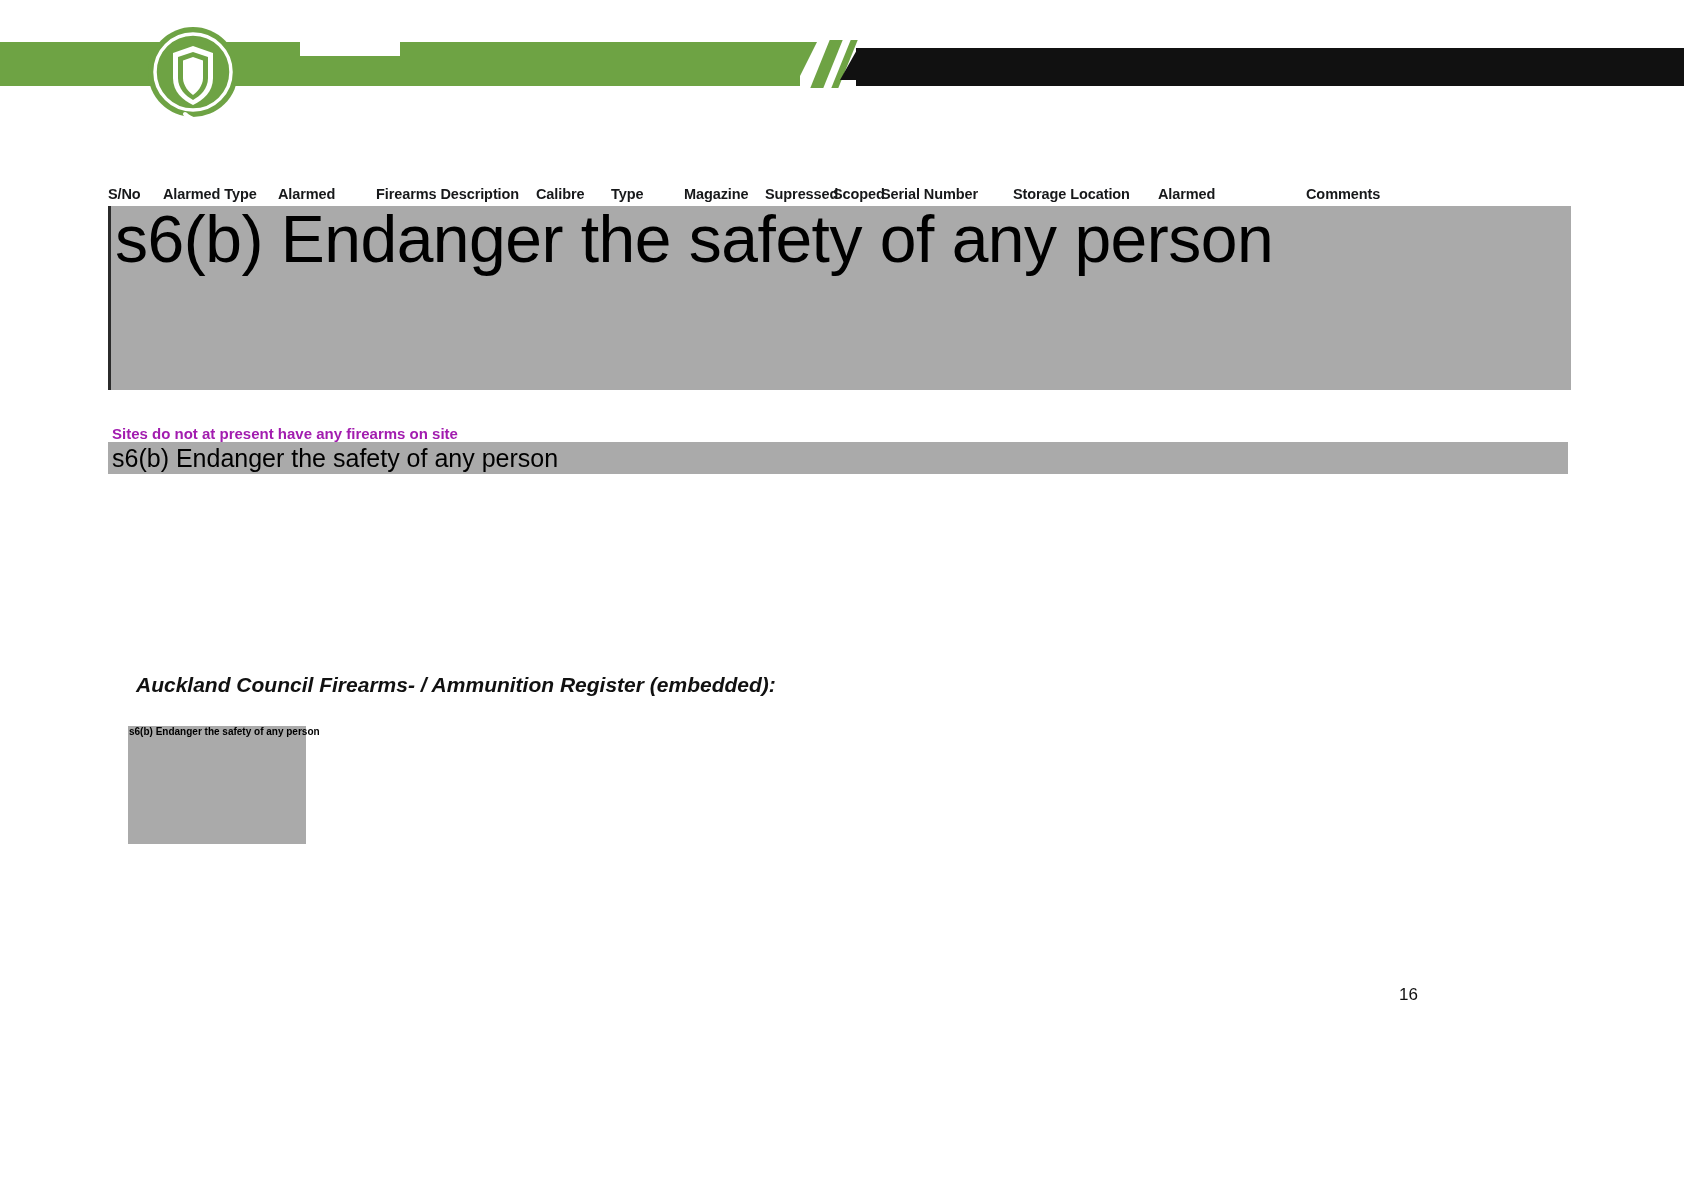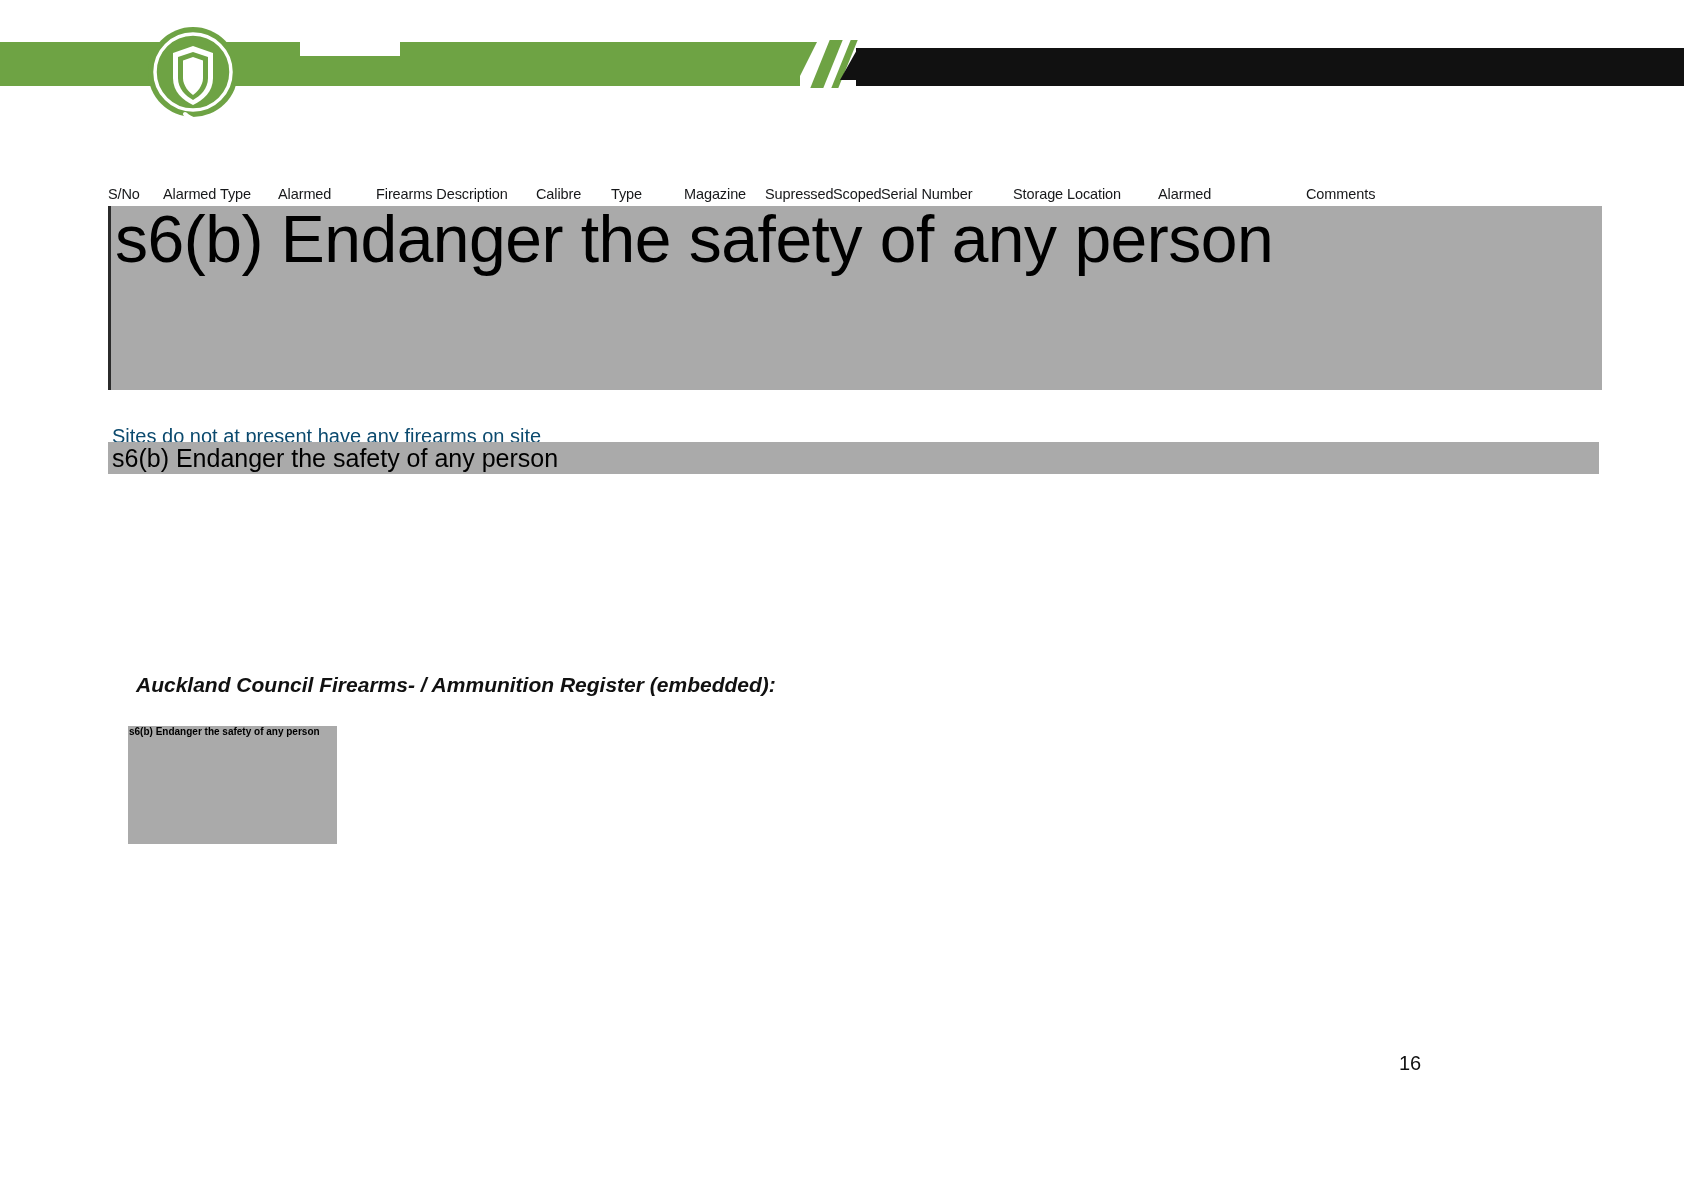--- a/index.html
+++ b/index.html
@@ -109,29 +109,28 @@
     width: 1460px;
     height: 22px;
     font-size: 14.5px;
     font-weight: bold;
     color: #17181a;
     white-space: nowrap;
   }
   #register-table-header .col {
     position: absolute;
     top: 0;
-    font-weight: normal;
+    font-weight: bold;
     letter-spacing: -0.1px;
   }
 
   
   .redaction-block {
     position: absolute;
     background: #AAAAAA;
-    padding-left: 31px;
   }
   #redaction-large {
     left: 108px;
     top: 206px;
     width: 1460px;
     height: 184px;
     border-left: 3px solid #2b2b2b;
   }
   #redaction-large-text {
     position: absolute;
@@ -173,41 +172,41 @@
     font-weight: bold;
     color: #000000;
     white-space: nowrap;
   }
 
   
   #note-no-firearms {
     position: absolute;
     left: 112px;
     top: 425px;
-    font-size: 20px;
-    font-weight: normal;
-    color: #0c4a6e;
+    font-size: 15px;
+    font-weight: bold;
+    color: #a21caf;
     white-space: nowrap;
   }
   #register-caption {
     position: absolute;
     left: 136px;
     top: 673px;
     font-size: 21px;
     font-style: italic;
     font-weight: bold;
     color: #111111;
     white-space: nowrap;
     text-align: center;
   }
   #page-number {
     position: absolute;
     left: 1399px;
-    top: 1052px;
-    font-size: 20px;
+    top: 985px;
+    font-size: 17px;
     color: #111111;
   }
 </style>
 </head>
 <body>
 
 <div id="header-banner">
   <div class="green-bar-main"></div>
   <div class="white-notch"></div>
   <div class="green-bar-taper"></div>

